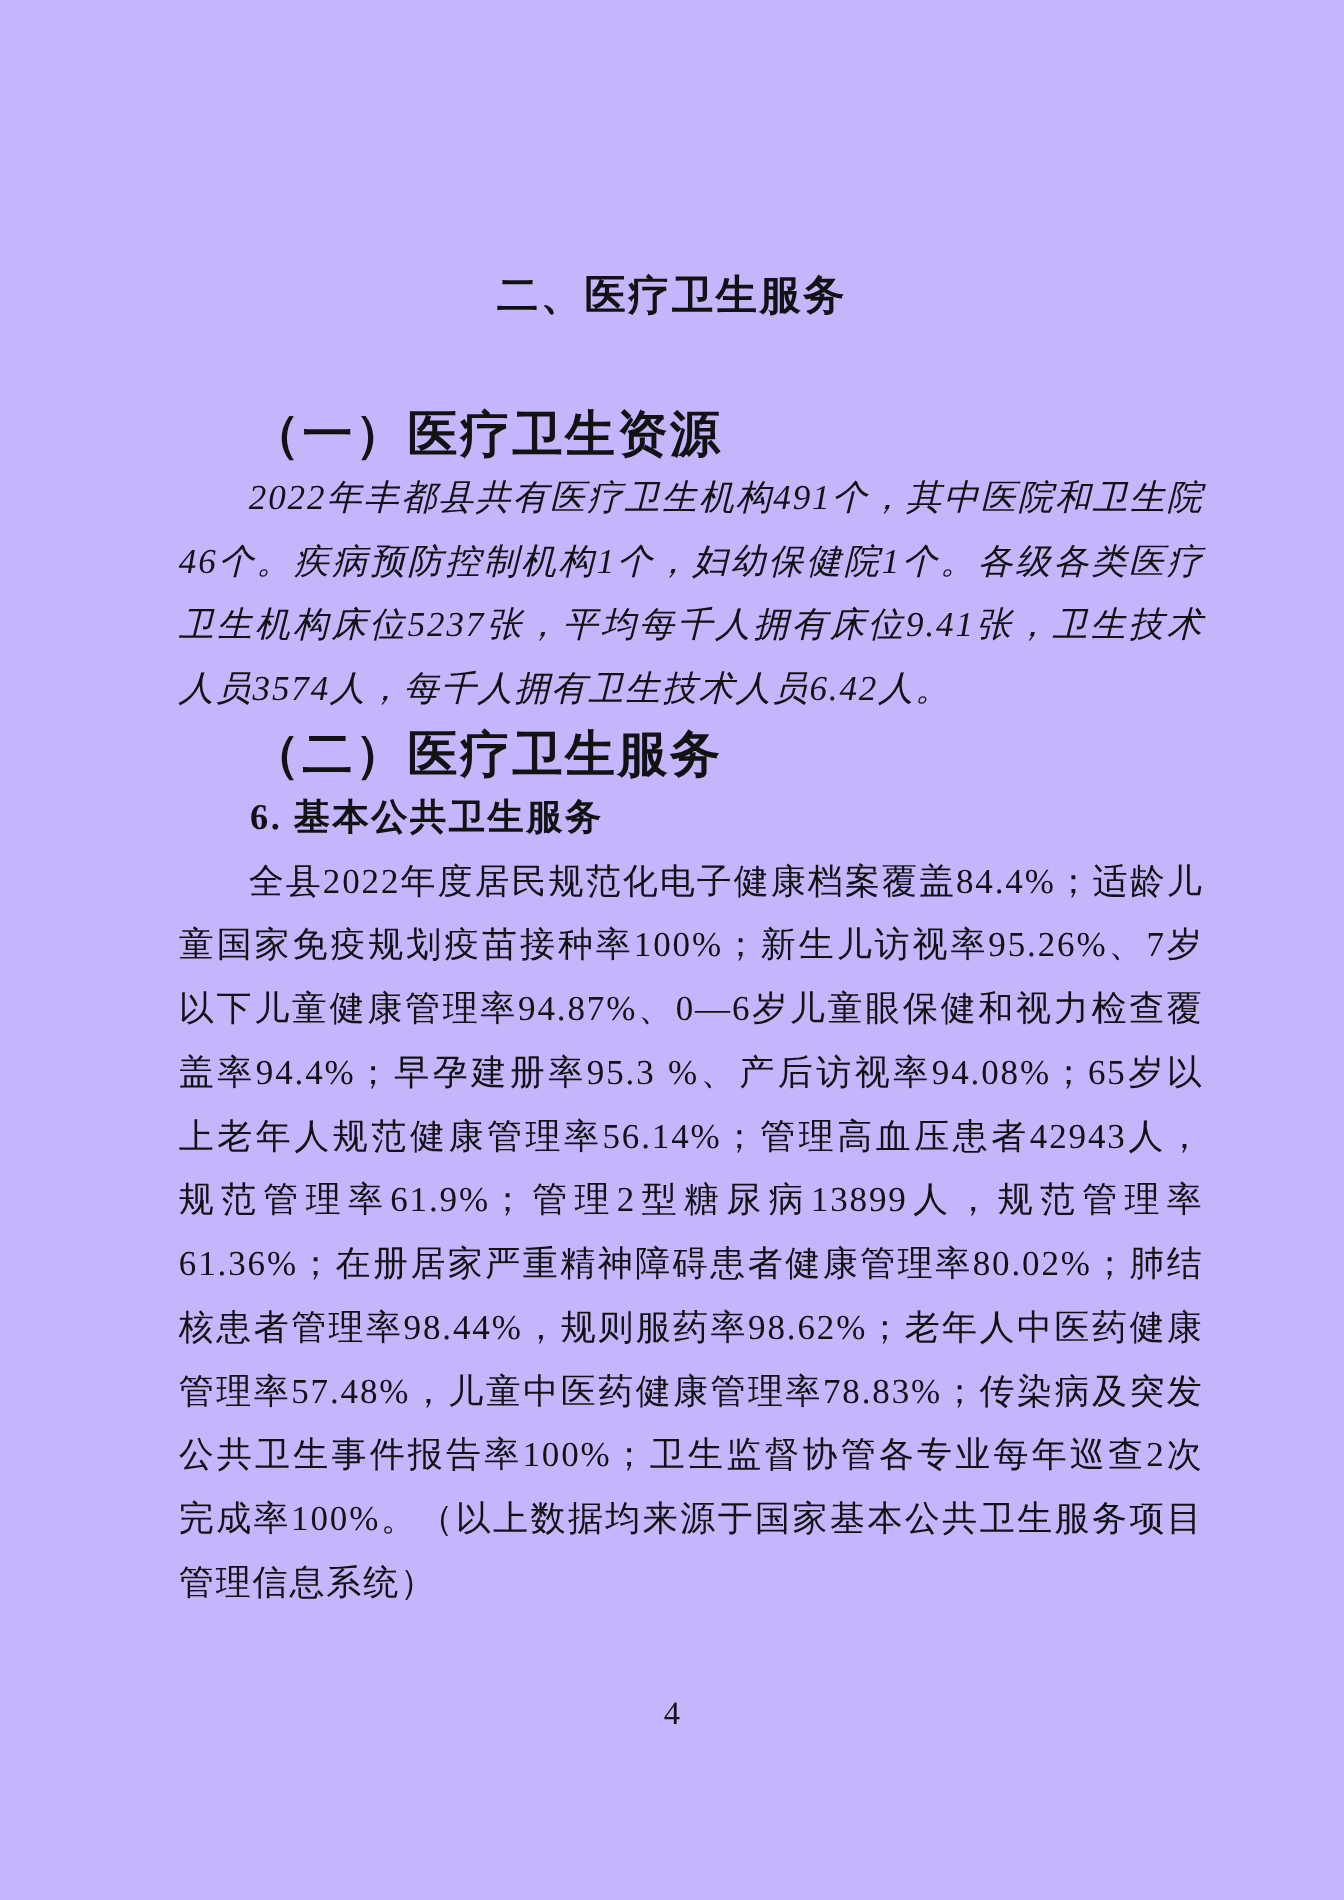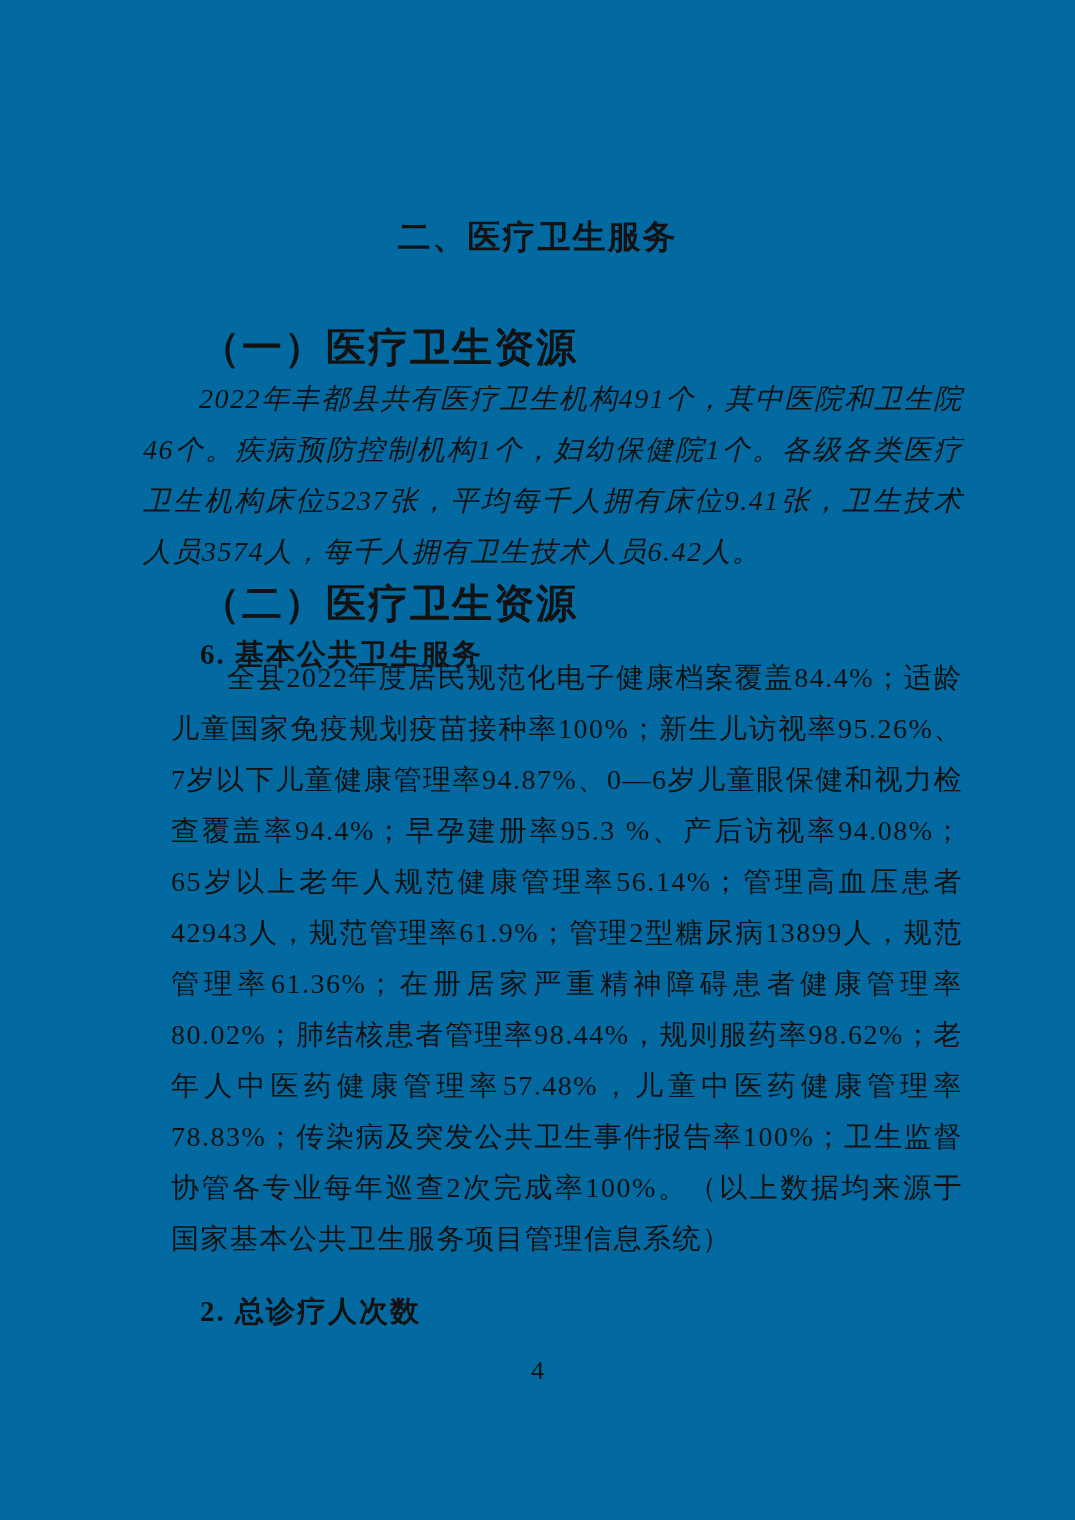--- a/index.html
+++ b/index.html
@@ -4,21 +4,21 @@
 <style>
   html, body {
     margin: 0;
     padding: 0;
     background: #ffffff;
   }
   .page {
     position: relative;
     width: 1075px;
     height: 1520px;
-    background: #0369a1;
+    background: #c4b5fd;
     color: #121212;
     font-family: "Liberation Serif", "DejaVu Serif", serif;
     overflow: hidden;
   }
   .doc-title {
     position: absolute;
     left: 0;
     right: 0;
     top: 214px;
     margin: 0;
@@ -49,21 +49,21 @@
     left: 143px;
     right: 112px;
     margin: 0;
     font-size: 28px;
     line-height: 51px;
     text-indent: 56px;
     text-align: justify;
     letter-spacing: 1.5px;
   }
   .para-1 { top: 373px; font-style: italic; }
-  .para-2 { top: 652px; margin-left: 28px; }
+  .para-2 { top: 680px; }
   .page-number {
     position: absolute;
     left: 0;
     right: 0;
     top: 1356px;
     text-align: center;
     font-size: 26px;
     line-height: 30px;
   }
 </style>
@@ -71,23 +71,22 @@
 <body>
 
 <div class="page">
 
   <h1 class="doc-title">二、医疗卫生服务</h1>
 
   <h2 class="heading heading-l1-1">（一）医疗卫生资源</h2>
 
   <p class="para para-1">2022年丰都县共有医疗卫生机构491个，其中医院和卫生院46个。疾病预防控制机构1个，妇幼保健院1个。各级各类医疗卫生机构床位5237张，平均每千人拥有床位9.41张，卫生技术人员3574人，每千人拥有卫生技术人员6.42人。</p>
 
-  <h2 class="heading heading-l1-2">（二）医疗卫生资源</h2>
+  <h2 class="heading heading-l1-2">（二）医疗卫生服务</h2>
 
   <h3 class="heading heading-l2-1">6. 基本公共卫生服务</h3>
 
   <p class="para para-2">全县2022年度居民规范化电子健康档案覆盖84.4%；适龄儿童国家免疫规划疫苗接种率100%；新生儿访视率95.26%、7岁以下儿童健康管理率94.87%、0—6岁儿童眼保健和视力检查覆盖率94.4%；早孕建册率95.3 %、产后访视率94.08%；65岁以上老年人规范健康管理率56.14%；管理高血压患者42943人，规范管理率61.9%；管理2型糖尿病13899人，规范管理率61.36%；在册居家严重精神障碍患者健康管理率80.02%；肺结核患者管理率98.44%，规则服药率98.62%；老年人中医药健康管理率57.48%，儿童中医药健康管理率78.83%；传染病及突发公共卫生事件报告率100%；卫生监督协管各专业每年巡查2次完成率100%。（以上数据均来源于国家基本公共卫生服务项目管理信息系统）</p>
 
-  <h3 class="heading heading-l2-2">2. 总诊疗人次数</h3>
 
   <div class="page-number">4</div>
 
 </div>
 
 </body></html>

